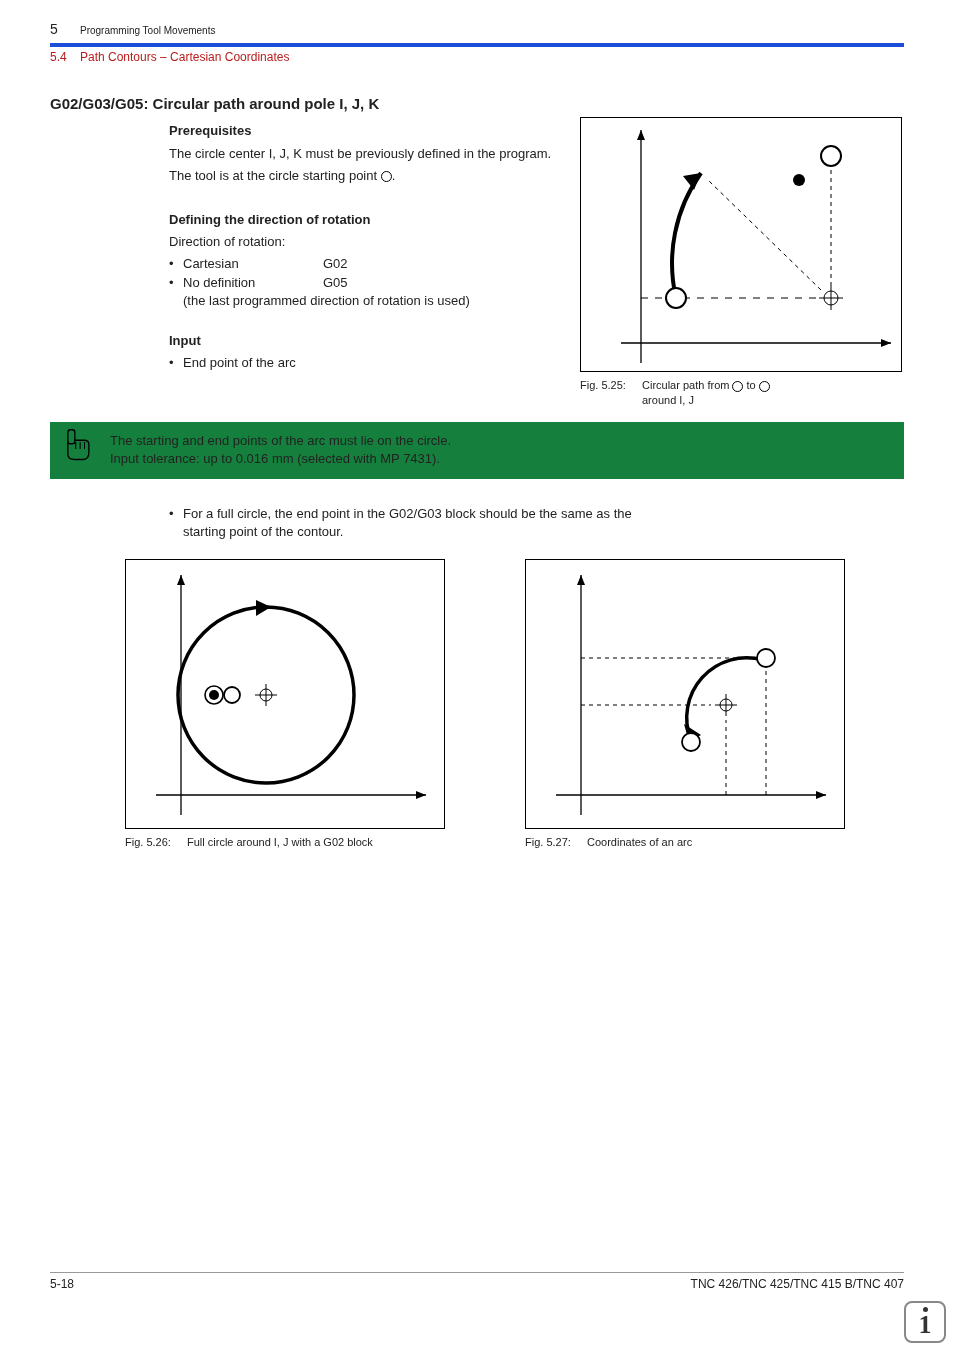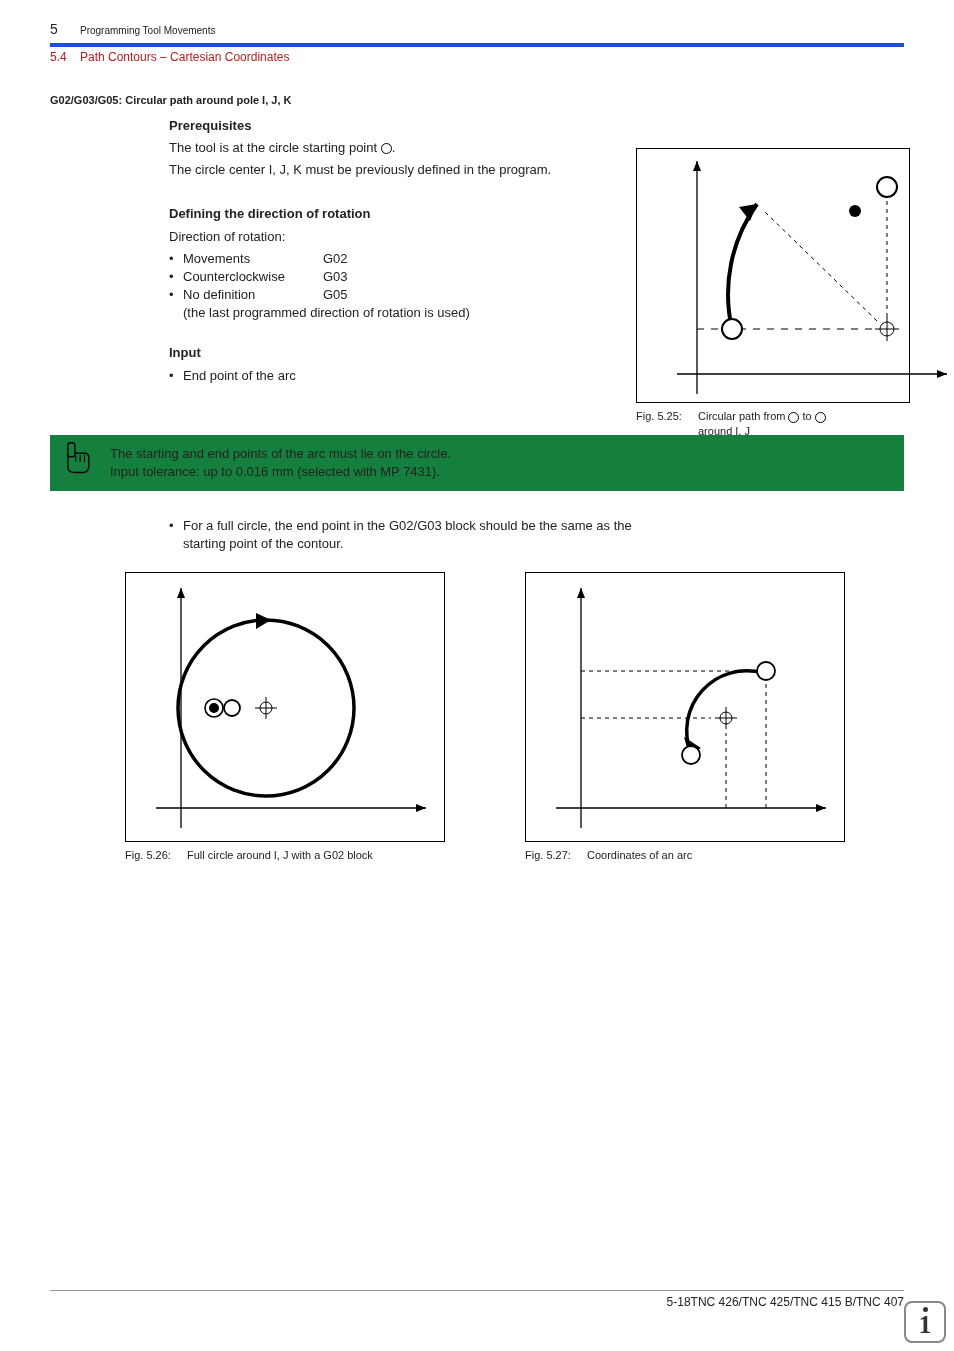--- a/index.html
+++ b/index.html
@@ -12,40 +12,40 @@
     height: 1351px;
     position: relative;
     padding: 20px 50px 0 50px;
     line-height: 1.4;
   }
   .header-row { display: flex; align-items: baseline; margin-bottom: 3px; }
   .chap-num { width: 30px; font-size: 14px; }
   .chap-title { font-size: 10px; }
   .sub-row { display: flex; align-items: baseline; font-size: 12px; color: #b91c1c; border-top: 4px solid #1d4ed8; padding-top: 2px; }
   .sub-num { width: 30px; }
-  .section-title { font-weight: bold; font-size: 11px; margin-top: 28px; margin-bottom: 8px; }
+  .section-title { font-weight: bold; font-size: 15px; margin-top: 28px; margin-bottom: 8px; }
   .content-indent { margin-left: 119px; }
   .subhead { font-weight: bold; margin-top: 4px; margin-bottom: 4px; font-size: 13px; }
   .para { font-size: 13px; margin-bottom: 4px; }
   .glyph-circle { display:inline-block; width:11px; height:11px; border:1.4px solid #000; border-radius:50%; vertical-align:middle; }
   .spacer { height: 18px; }
   ul.bullets { list-style: none; padding-left: 0; }
   ul.bullets li { position: relative; padding-left: 14px; font-size: 13px; }
   ul.bullets li::before { content: "•"; position: absolute; left: 0; }
   .col2 { display:inline-block; width:140px; }
-  .right-fig { position:absolute; right:44px; top:117px; width:274px;margin-top:31px; }
+  .right-fig { position:absolute; right:52px; top:117px; width:322px; }
   .fig-frame { border:1px solid #000; height:255px; position:relative; background:#fff; }
   .fig-cap { font-size:11px; margin-top:6px; display:flex; }
   .fig-cap .fl { width:62px; }
   .note-box { background:#15803d; margin-top:50px; padding:10px 12px 10px 60px; position:relative; font-size:13px; }
   .note-icon { position:absolute; left:10px; top:6px; width:35px; height:35px; }
   .figs-row { display:flex; gap:80px; margin-top:18px; margin-left:75px; }
   .fig-col { width:320px; }
   .fig-col .fig-frame { height:270px; }
-  .footer { position:absolute; bottom:40px; left:50px; right:50px; display:flex; justify-content:flex-end; font-size:12px; border-top: 0.5px solid #999; padding-top:3px;}
+  .footer { position:absolute; bottom:58px; left:50px; right:50px; display:flex; justify-content:space-between; font-size:12px; border-top: 0.5px solid #999; padding-top:3px;}
   .info-icon { position:absolute; bottom:8px; right:8px; width:42px; height:42px; border:2px solid #888; border-radius:8px; display:flex; align-items:center; justify-content:center; font-family: Georgia, serif; font-weight:bold; font-size:26px; color:#333;}
   .info-icon .dot { position:absolute; top:4px; width:5px; height:5px; background:#333; border-radius:50%; }
   svg { display:block; }
 </style>
 </head>
 <body>
 
 <div class="header-row">
   <div class="chap-num">5</div>
   <div class="chap-title">Programming Tool Movements</div>
@@ -88,31 +88,30 @@
       <span>Circular path from </span><span class="glyph-circle"></span><span> to </span><span class="glyph-circle"></span><br>
       <span> around I, J</span>
     </span>
   </div>
 </div>
 
 <div class="section-title">G02/G03/G05: Circular path around pole I, J, K</div>
 
 <div class="content-indent">
   <div class="subhead">Prerequisites</div>
+  <div class="para">The circle center I, J, K must be previously defined in the program.</div>
   <div class="para">
     <span>The tool is at the circle starting point </span><span class="glyph-circle"></span><span>.</span>
   </div>
-  <div class="para">The circle center I, J, K must be previously defined in the program.</div>
 
   <div class="spacer"></div>
   <div class="subhead">Defining the direction of rotation</div>
   <div class="para">Direction of rotation:</div>
   <ul class="bullets">
-    <li><span class="col2">Movements</span><span>G02</span></li>
-    <li><span class="col2">Counterclockwise</span><span>G03</span></li>
+    <li><span class="col2">Cartesian</span><span>G02</span></li>
     <li><span class="col2">No definition</span><span>G05</span><br><span>(the last programmed direction of rotation is used)</span></li>
   </ul>
 
   <div class="spacer"></div>
   <div class="subhead">Input</div>
   <ul class="bullets">
     <li>End point of the arc</li>
   </ul>
 </div>
 

